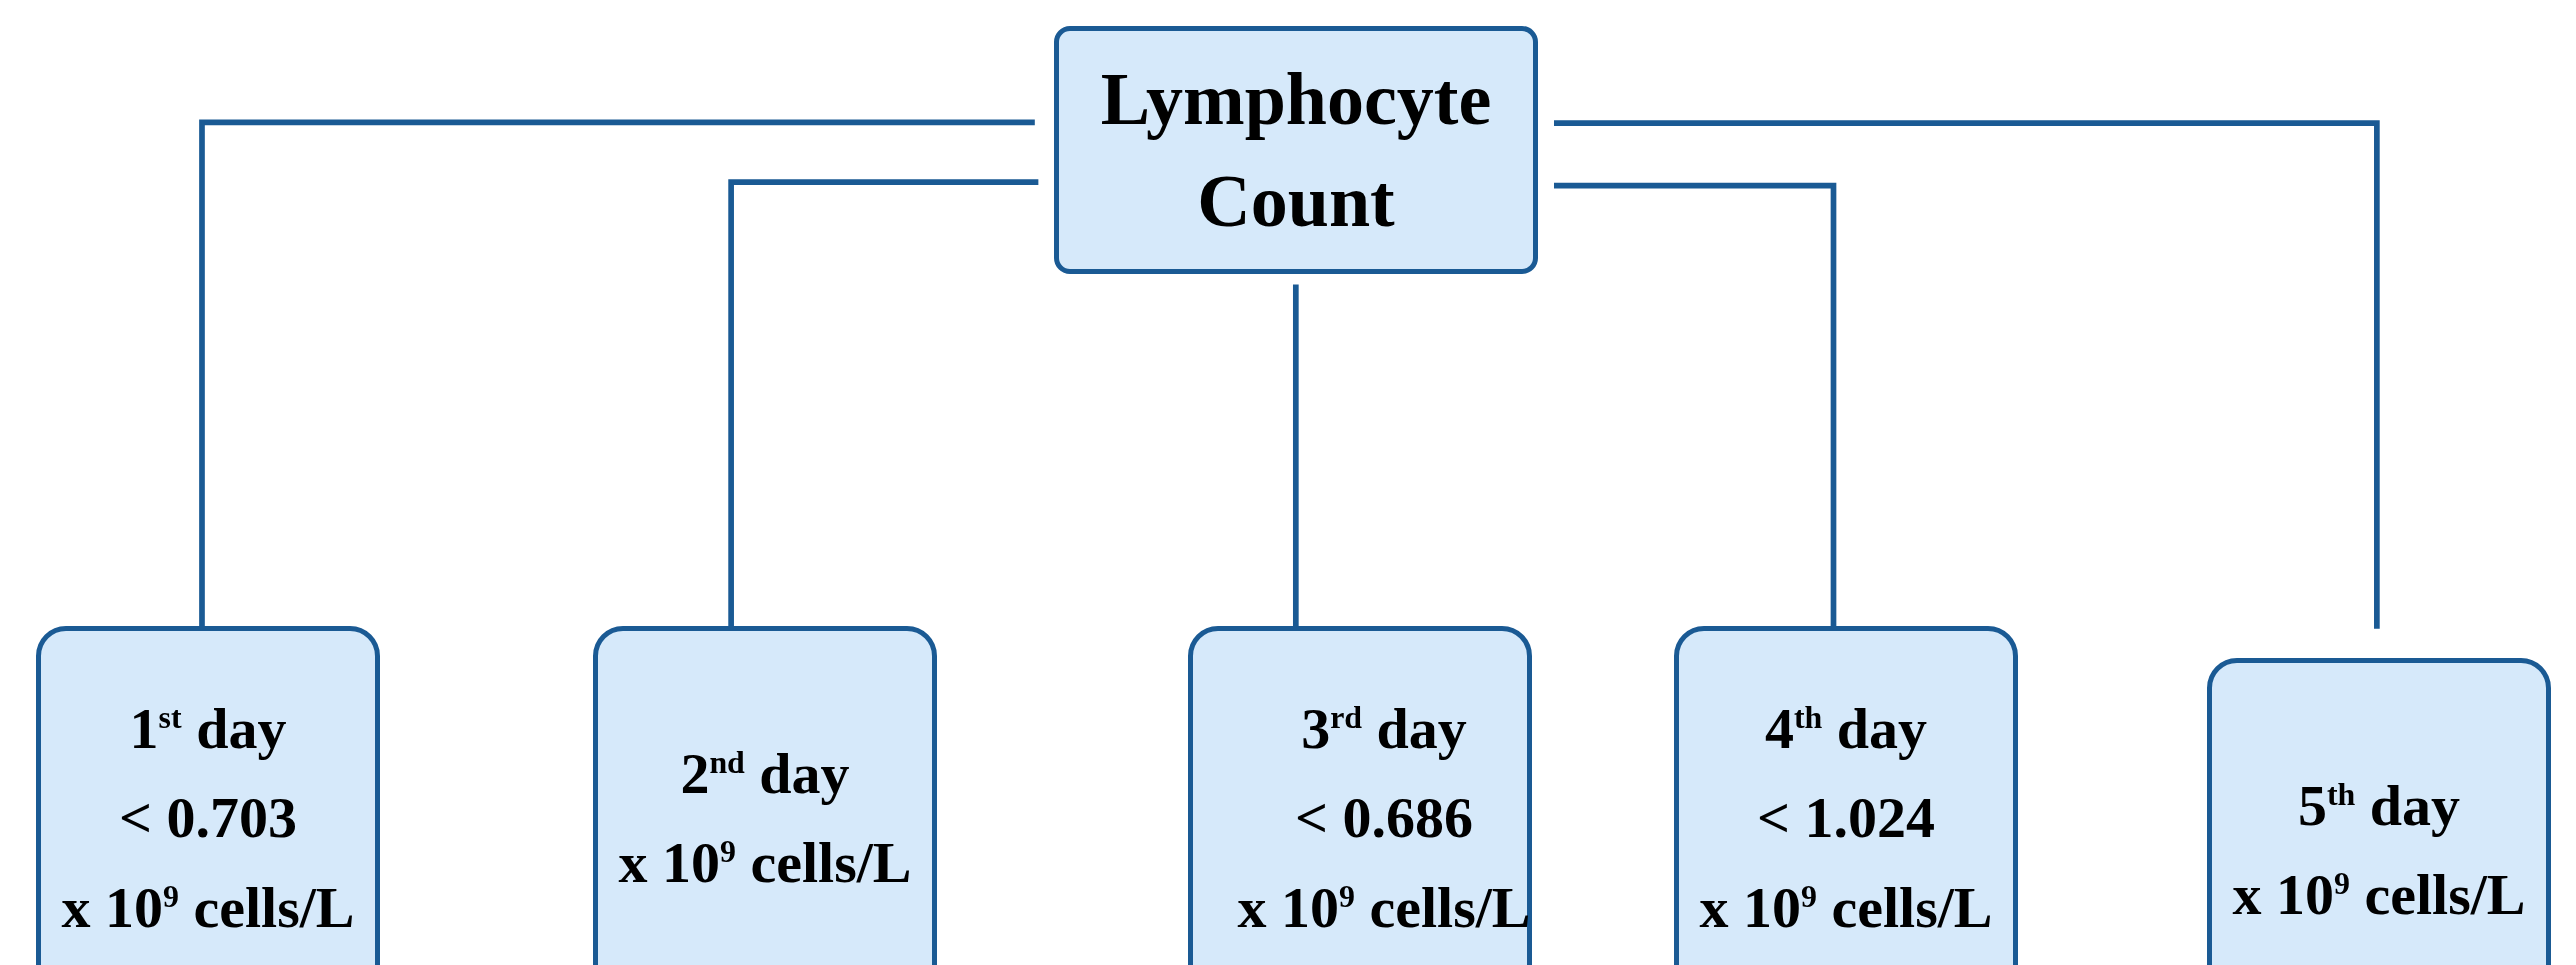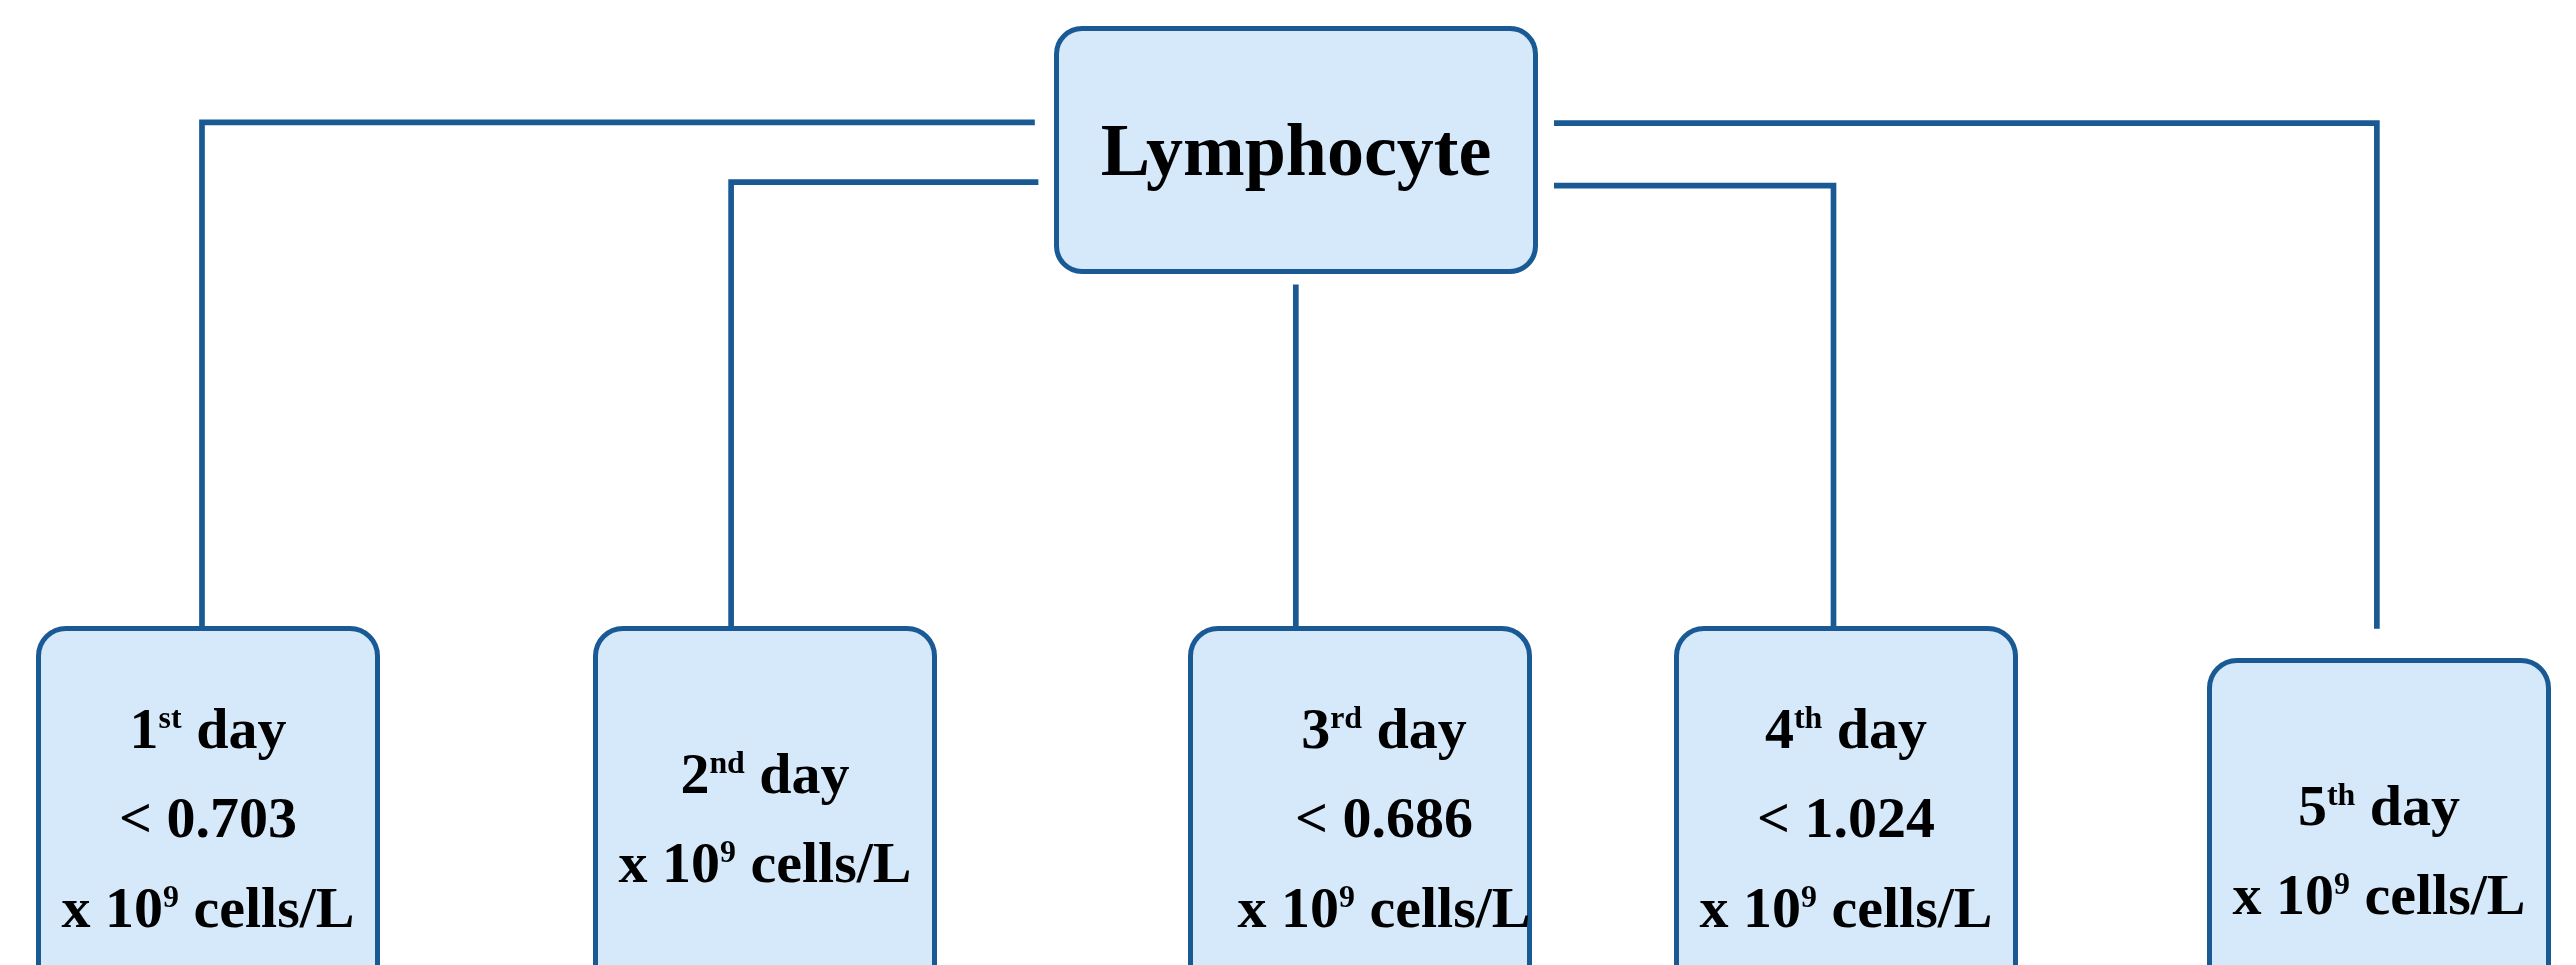--- a/index.html
+++ b/index.html
@@ -39,21 +39,21 @@
     font-weight: bold;
     display: flex;
     flex-direction: column;
     align-items: center;
     justify-content: center;
     text-align: center;
   }
   .root-node {
     left: 1054px; top: 26px;
     width: 484px; height: 248px;
-    border-radius: 28px;
+    border-radius: 16px;
     font-size: 74px;
     line-height: 1.38;
   }
   .child-node {
     top: 626px;
     width: 344px; height: 380px;
     border-radius: 30px;
     font-size: 58px;
     line-height: 1.54;
     padding-top: 4.3px;
@@ -78,20 +78,21 @@
   <svg class="connectors" viewBox="0 0 3622 1358" aria-hidden="true">
     <path d="M 1455 172 H 284 V 884"></path>
     <path d="M 1460 256 H 1028 V 884"></path>
     <path d="M 1822 400 V 884"></path>
     <path d="M 2185 261 H 2578 V 884"></path>
     <path d="M 2185 173 H 3342 V 884"></path>
   </svg>
 
   <div class="node root-node">
     <div class="cline">Lymphocyte</div>
+    <div class="cline">Count</div>
   </div>
 
   <div class="node child-node c1">
     <div class="cline"><span>1</span><sup>st</sup><span> day</span></div>
     <div class="cline">&lt; 0.703</div>
     <div class="cline"><span>x 10</span><sup>9</sup><span> cells/L</span></div>
   </div>
 
   <div class="node child-node c2">
     <div class="cline"><span>2</span><sup>nd</sup><span> day</span></div>

